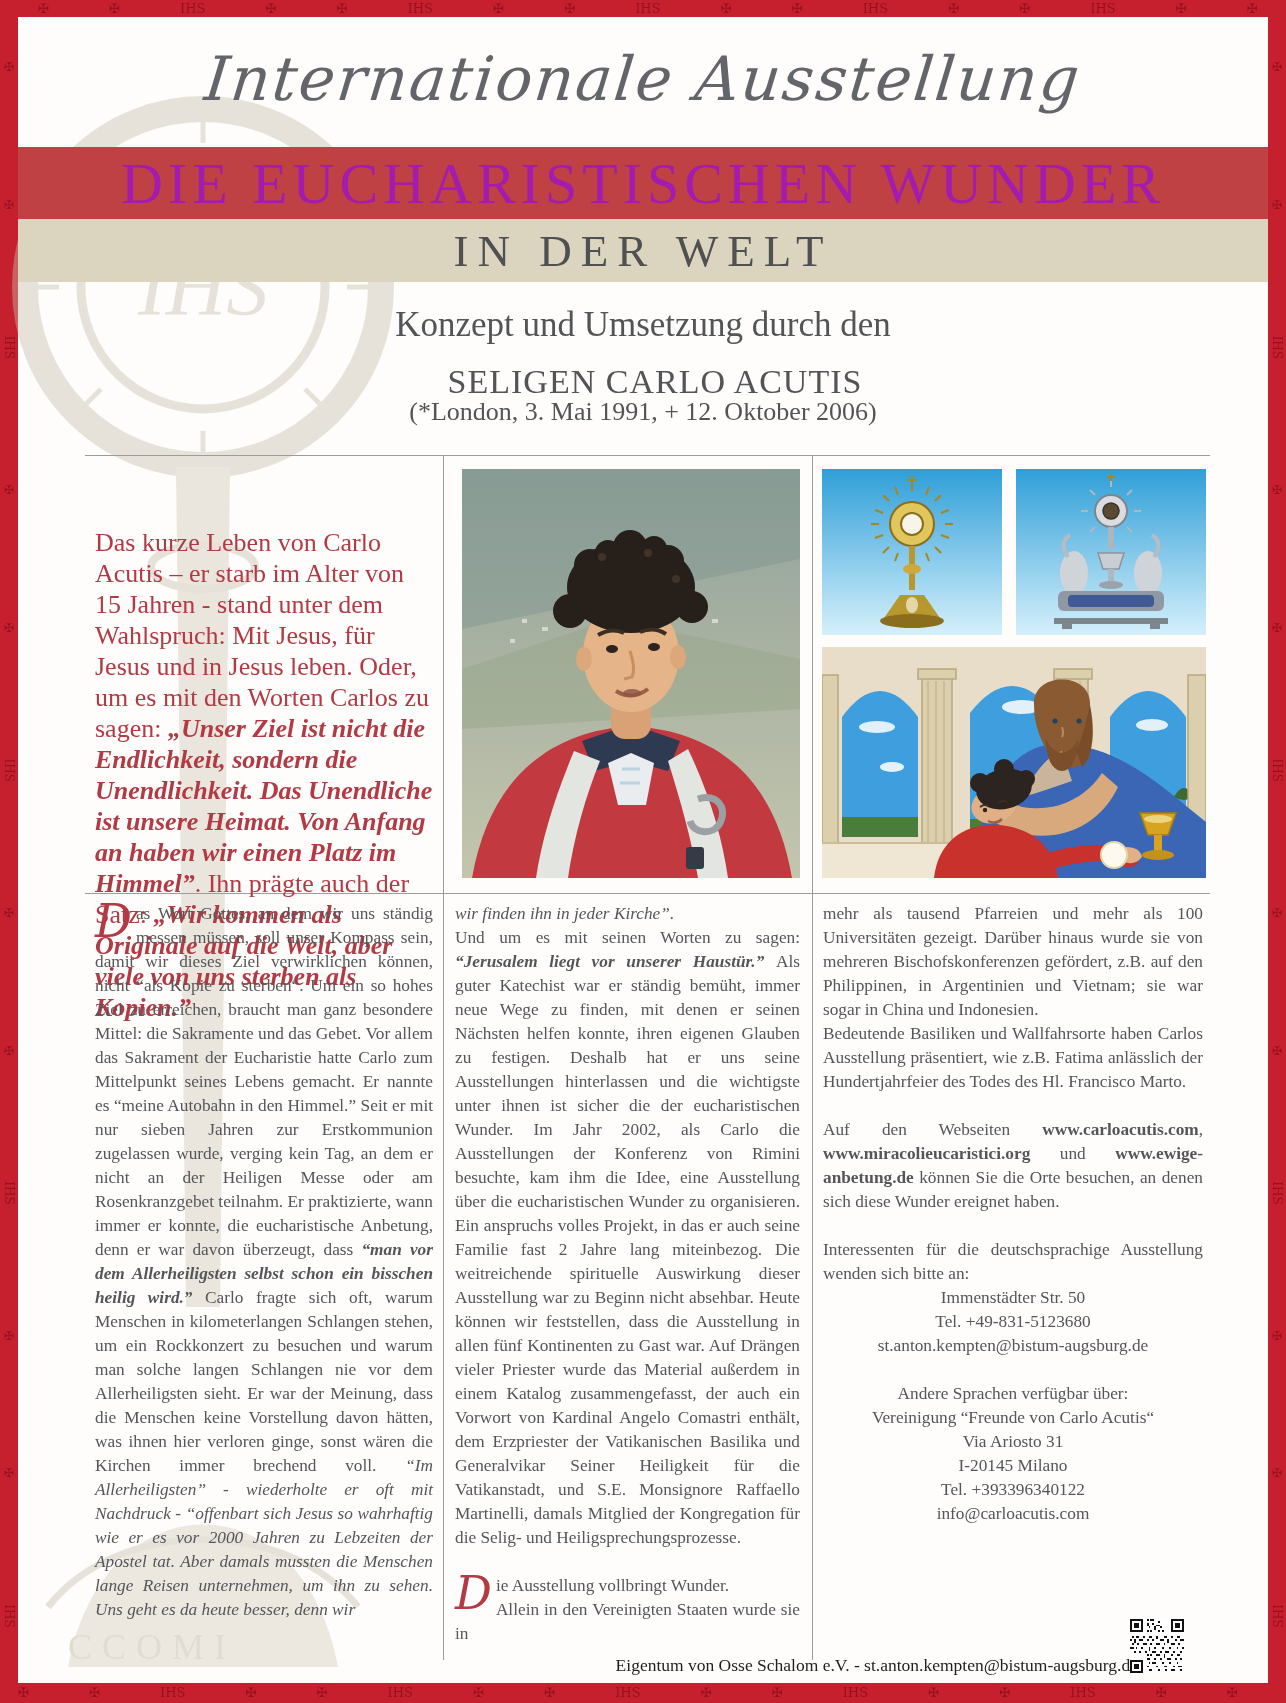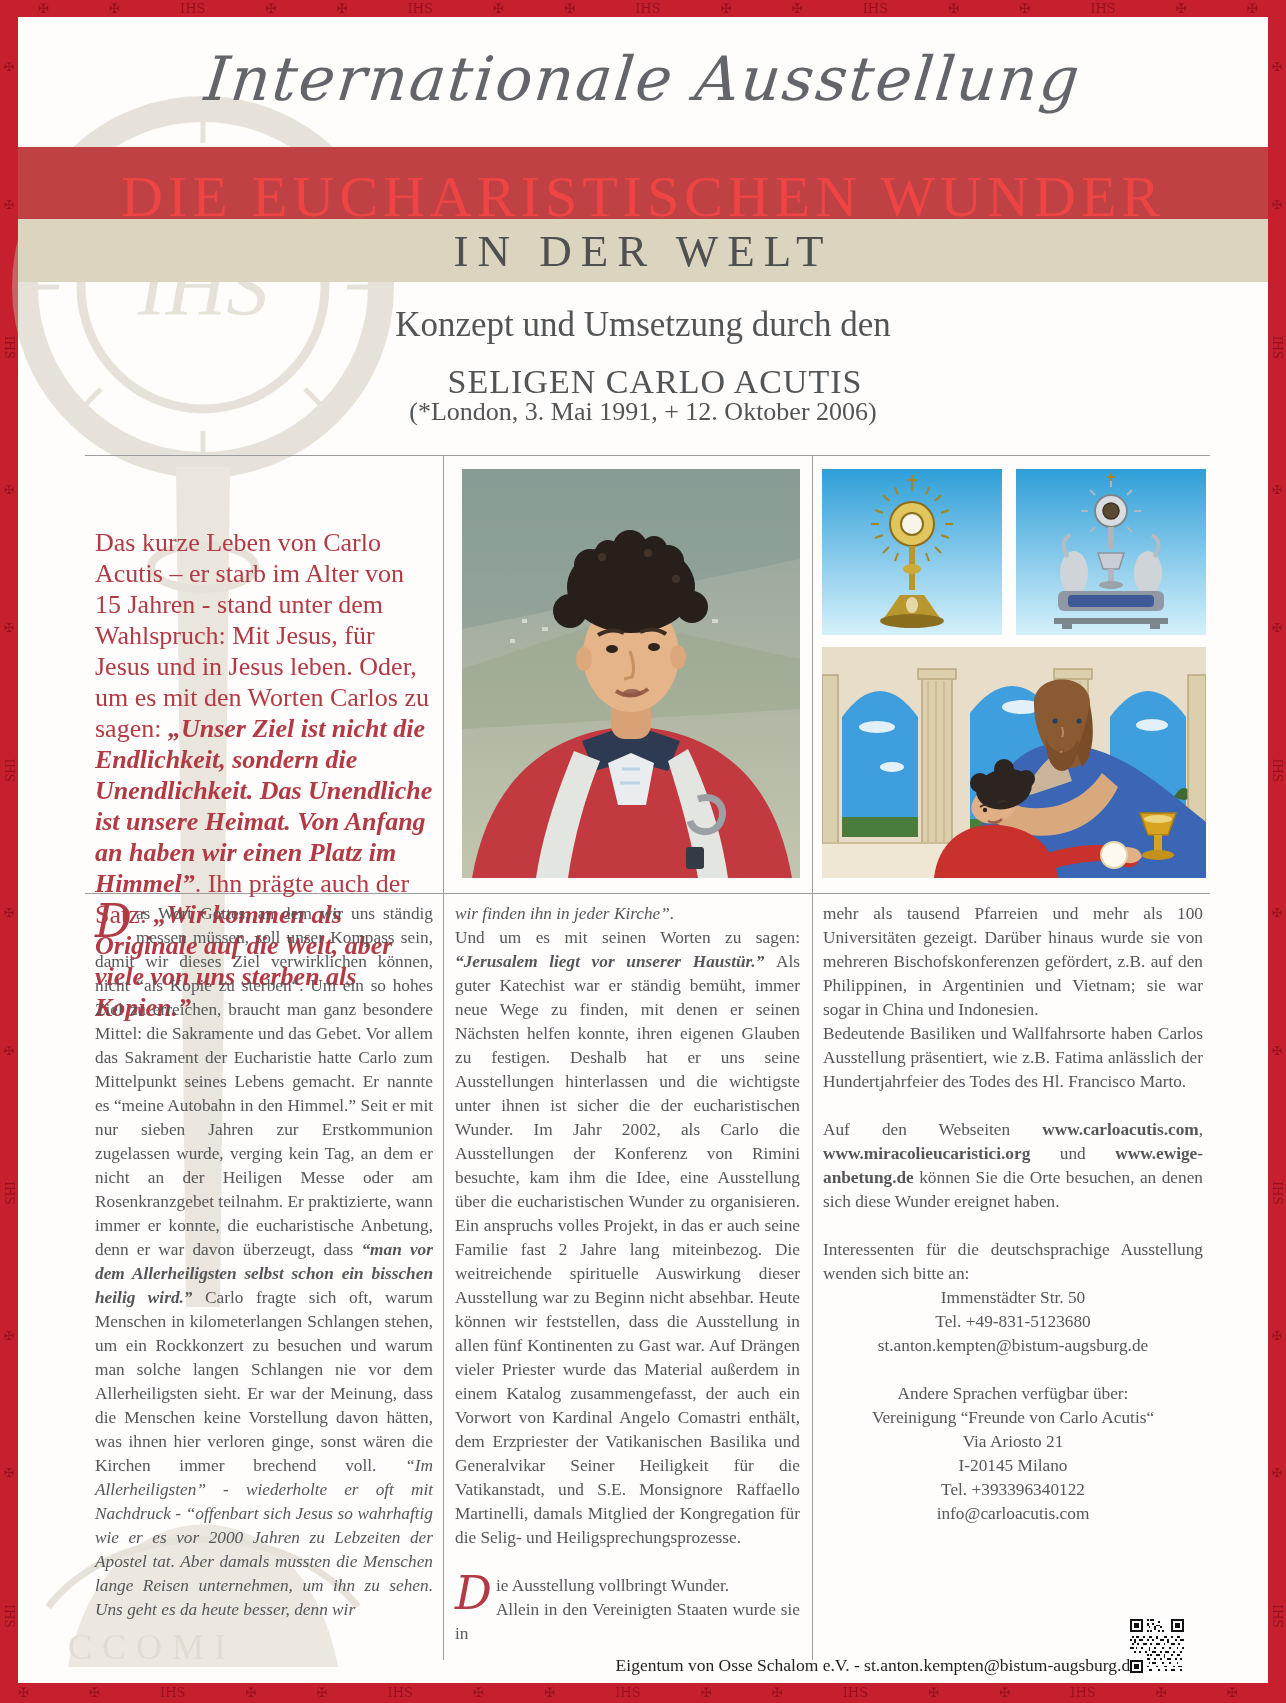--- a/index.html
+++ b/index.html
@@ -18,21 +18,21 @@
   .abs{position:absolute;}
   
   #wm{left:-10px;top:30px;z-index:0;opacity:0.42;pointer-events:none;}
   .z{z-index:2;}
   
   #scriptTitle{left:0;top:26px;width:100%;text-align:center;font-family:"DejaVu Serif",serif;
       font-style:italic;font-weight:400;font-size:61px;color:#64656a;letter-spacing:2px;
       transform:skewX(-6deg);}
   #redBand{left:0;top:130px;width:100%;height:72px;background:#bf4144;}
   #redBandText{left:0;top:130px;width:100%;height:72px;line-height:74px;text-align:center;
-      color:#ef4444;font-size:58px;letter-spacing:5px;margin-top:13px;}
+      color:#a21caf;font-size:58px;letter-spacing:5px;}
   #beigeBand{left:0;top:202px;width:100%;height:63px;background:#dbd5bf;}
   #beigeBandText{left:0;top:202px;width:100%;height:63px;line-height:64px;text-align:center;
       color:#4f5051;font-size:45px;letter-spacing:9px;}
   #conceptLine{left:0;top:288px;width:100%;text-align:center;font-size:35px;color:#535456;}
   #nameLine{left:0;top:346px;width:100%;text-align:center;font-size:34px;color:#535456;letter-spacing:1px;padding-left:12px;}
   #datesLine{left:0;top:380px;width:100%;text-align:center;font-size:26px;color:#535456;}
   
   .hline{height:0;border-top:1px solid #9c9c9c;}
   #hline1{left:67px;top:438px;width:1125px;}
   #hline2{left:67px;top:876px;width:1125px;}
@@ -323,21 +323,21 @@
       </p>
       <p class="gap-top">Interessenten für die deutschsprachige Ausstellung wenden sich bitte an:</p>
       <div class="center">
         <div>Immenstädter Str. 50</div>
         <div>Tel. +49-831-5123680</div>
         <div>st.anton.kempten@bistum-augsburg.de</div>
       </div>
       <div class="center gap-top">
         <div>Andere Sprachen verfügbar über:</div>
         <div>Vereinigung “Freunde von Carlo Acutis“</div>
-        <div>Via Ariosto 21</div>
+        <div>Via Ariosto 31</div>
         <div>I-20145 Milano</div>
         <div>Tel. +393396340122</div>
         <div>info@carloacutis.com</div>
       </div>
     </div>
 
     <div id="footerLine" class="abs z">Eigentum von Osse Schalom e.V. - st.anton.kempten@bistum-augsburg.de</div>
     <svg id="qr" class="abs z" width="54" height="54" viewBox="0 0 29 29" shape-rendering="crispEdges">
       <rect width="29" height="29" fill="#ffffff"></rect>
       <g fill="#111111">

